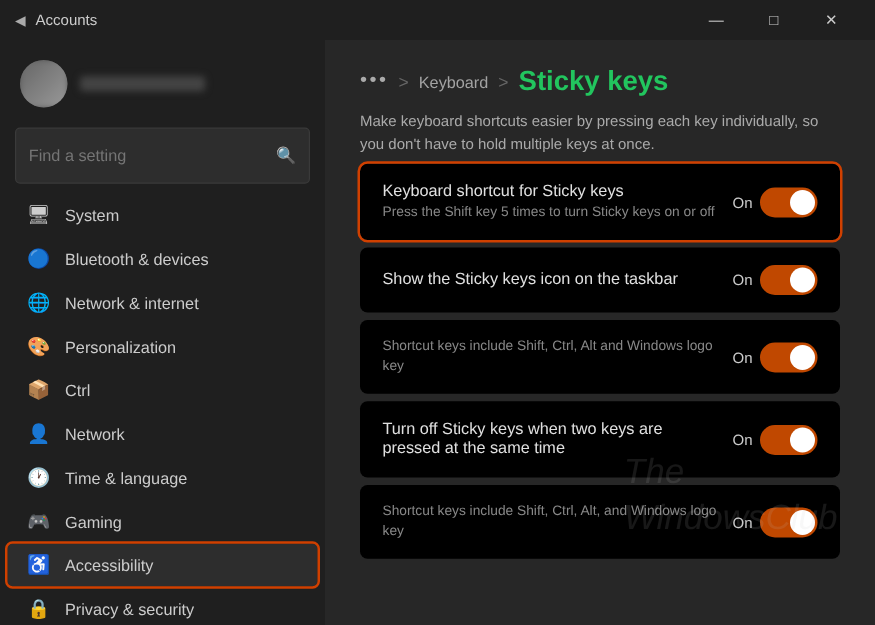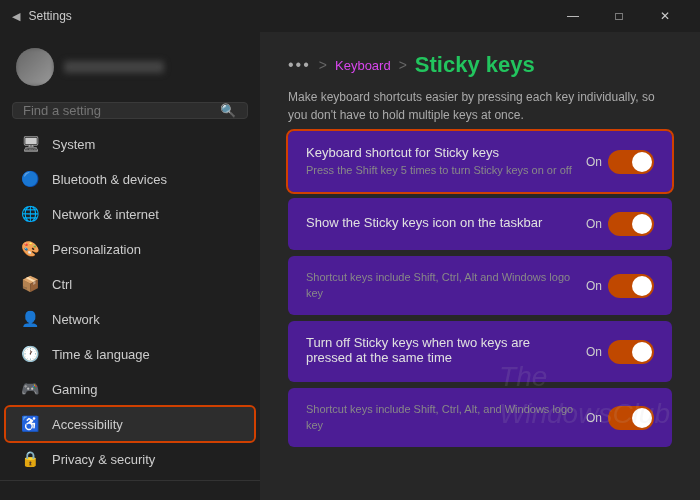--- a/index.html
+++ b/index.html
@@ -105,21 +105,21 @@
       filter: blur(3px);
     }
 
     .search-box {
       margin: 4px 12px 8px;
       background: #2d2d2d;
       border: 1px solid #3a3a3a;
       border-radius: 4px;
       display: flex;
       align-items: center;
-      padding: 0 10px;
+      padding: 14px 10px;
       gap: 8px;
     }
     .search-box input {
       background: none;
       border: none;
       color: #aaa;
       font-size: 13px;
       outline: none;
       width: 100%;
     }
@@ -171,32 +171,32 @@
     .breadcrumb {
       display: flex;
       align-items: center;
       gap: 8px;
       margin-bottom: 10px;
       font-size: 13px;
       color: #aaa;
     }
     .breadcrumb .dots { font-size: 16px; letter-spacing: 2px; }
     .breadcrumb .sep { font-size: 14px; color: #666; }
-    .breadcrumb .crumb-link { color: #d946ef; cursor: pointer; }
+    .breadcrumb .crumb-link { color: #a3a3a3; cursor: pointer; }
     .breadcrumb .crumb-current { font-weight: 700; color: #22c55e; font-size: 22px; }
 
     .page-desc {
       font-size: 12px;
       color: #aaa;
       margin-bottom: 7px;
       line-height: 1.5;
     }
 
     .setting-card {
-      background: #4c1d95;
+      background: #000000;
       border-radius: 6px;
       padding: 14px 18px;
       margin-bottom: 6px;
       display: flex;
       align-items: center;
       justify-content: space-between;
       gap: 12px;
     }
     .setting-card.highlighted {
       outline: 2px solid #d04000;
@@ -260,21 +260,21 @@
     }
   </style>
 </head>
 <body>
 
 <div class="titlebar">
   <div class="titlebar-left">
     <div class="titlebar-nav">
       <span>◀</span>
     </div>
-    <span class="titlebar-title">Settings</span>
+    <span class="titlebar-title">Accounts</span>
   </div>
   <div class="titlebar-controls">
     <button>—</button>
     <button>□</button>
     <button class="close">✕</button>
   </div>
 </div>
 
 <div class="app-body">
 

